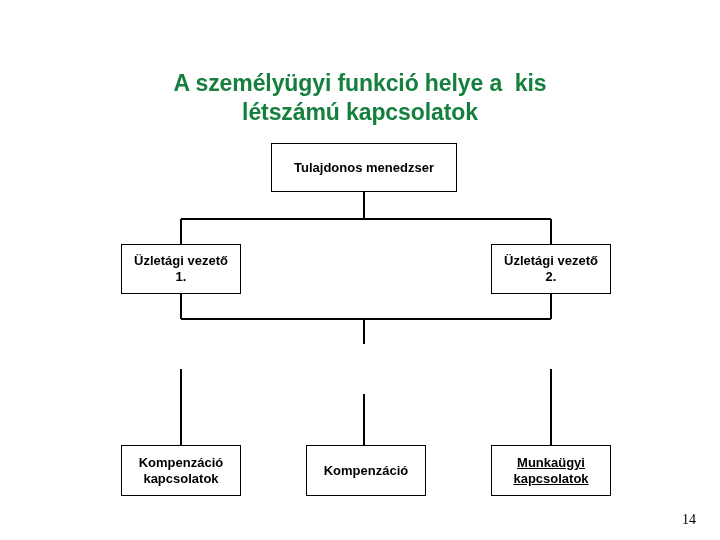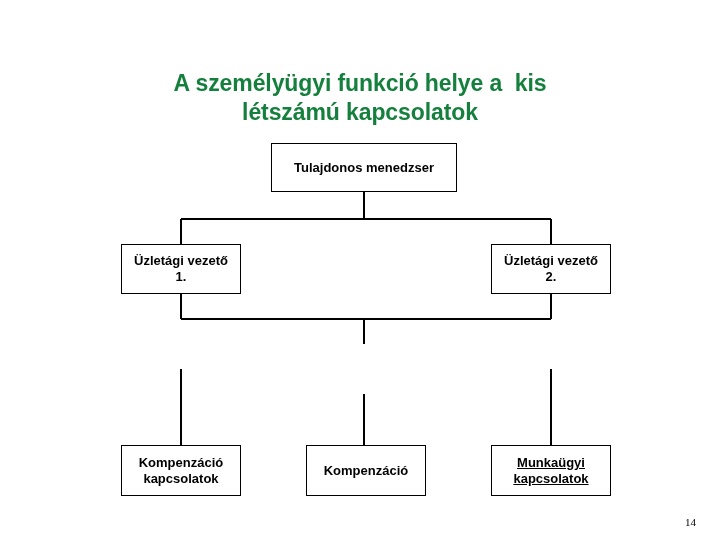--- a/index.html
+++ b/index.html
@@ -83,21 +83,21 @@
   #node-secretary       { left: 241px; top: 332px; width: 250px; height: 50px; }
   #node-hr-relations    { left: 121px; top: 433px; width: 120px; height: 51px; }
   #node-compensation    { left: 306px; top: 433px; width: 120px; height: 51px; }
   #node-labor-relations { left: 491px; top: 433px; width: 120px; height: 51px; text-decoration: underline; }
 
   
   #page-number {
     position: absolute;
     right: 24px;
     bottom: 12px;
-    font-size: 11px;
+    font-size: 14px;
     color: #000000;
     font-family: "Liberation Serif", serif;
   }
 </style>
 </head>
 <body>
 
 <div id="slide">
 
   <div id="slide-title">

